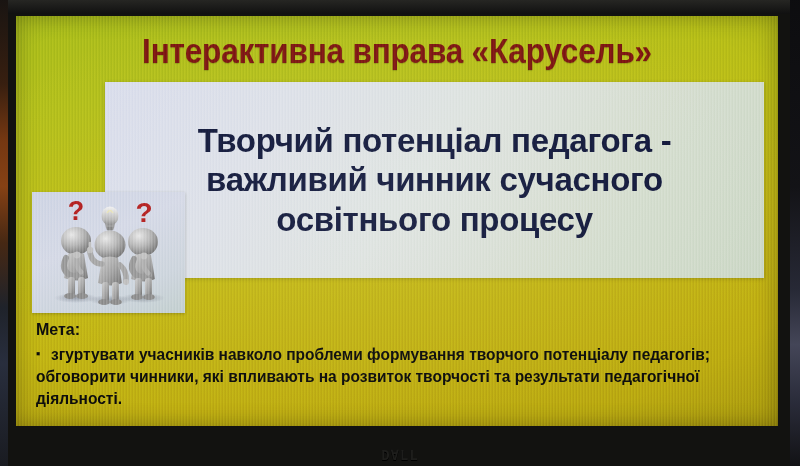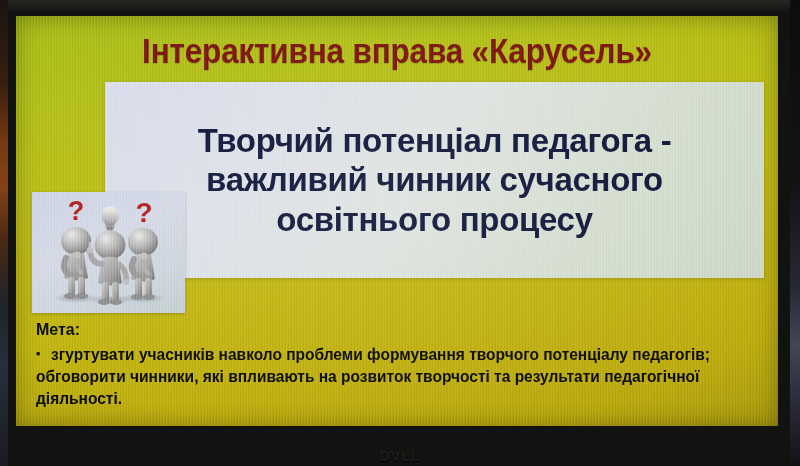--- a/index.html
+++ b/index.html
@@ -37,21 +37,21 @@
   .bezel-sheen{
     position:absolute;left:8px;top:0;right:10px;height:14px;
     background:linear-gradient(to bottom,#2b2b28,#101010);
     opacity:.8;
   }
   .brand{
     position:absolute;left:0;right:0;bottom:2px;
     text-align:center;
     font-size:14px;font-weight:bold;letter-spacing:1px;
     color:#1e1e1c;
-    font-family:Liberation Sans, sans-serif;
+    font-family:Liberation Mono, monospace;
     text-shadow:0 1px 0 #000;
   }
 
   
   .screen{
     position:absolute;left:16px;top:16px;width:762px;height:410px;
     overflow:hidden;
     background:linear-gradient(170deg,
         #a9bd1c 0%, #b3bf1a 18%, #bcbd16 38%,
         #c2b614 58%, #bfae12 78%, #b5a410 100%);

